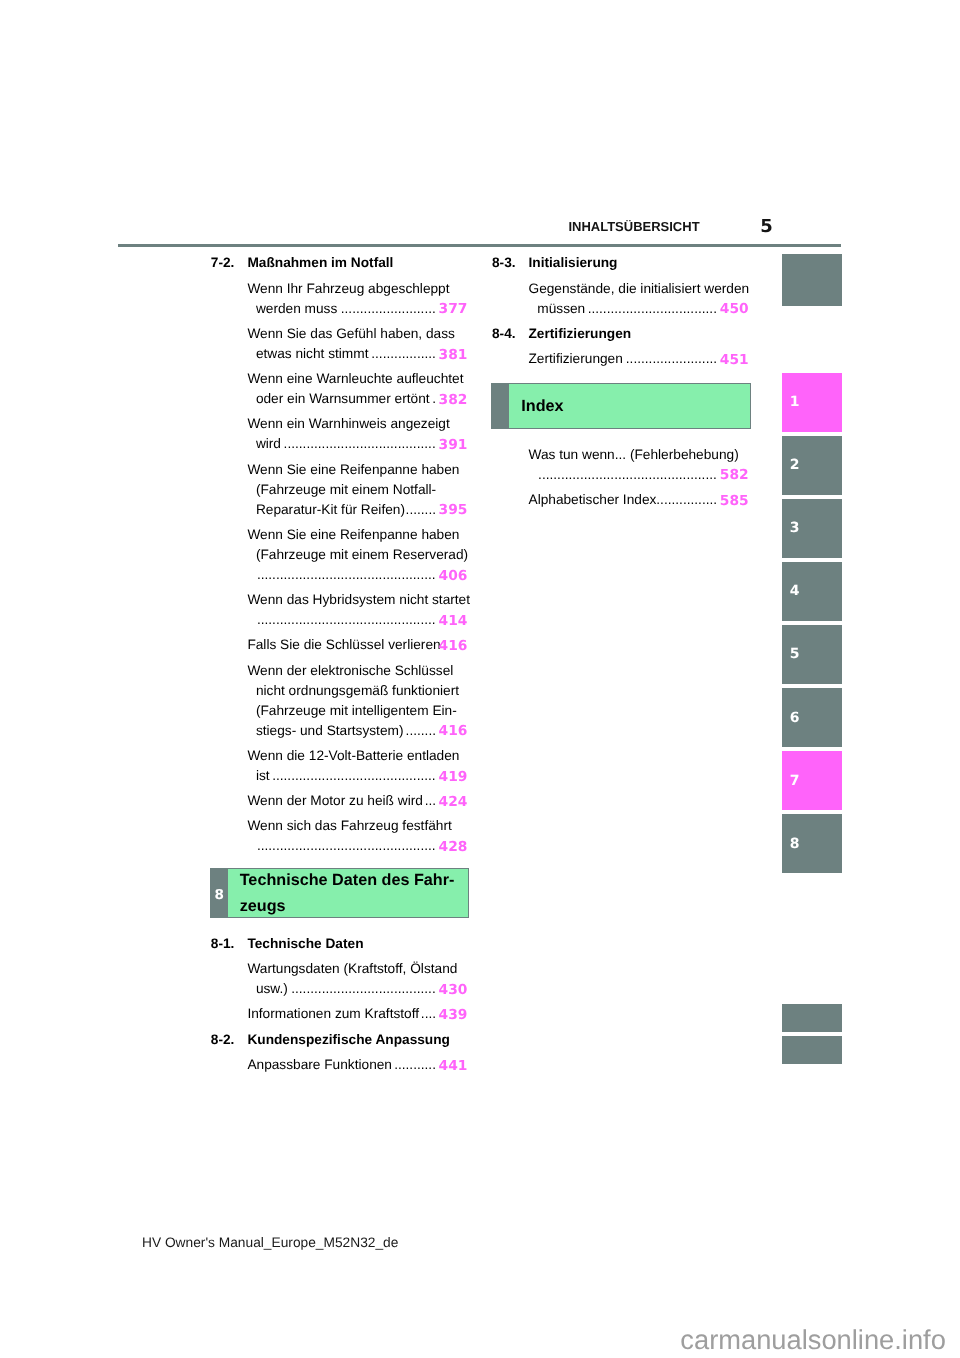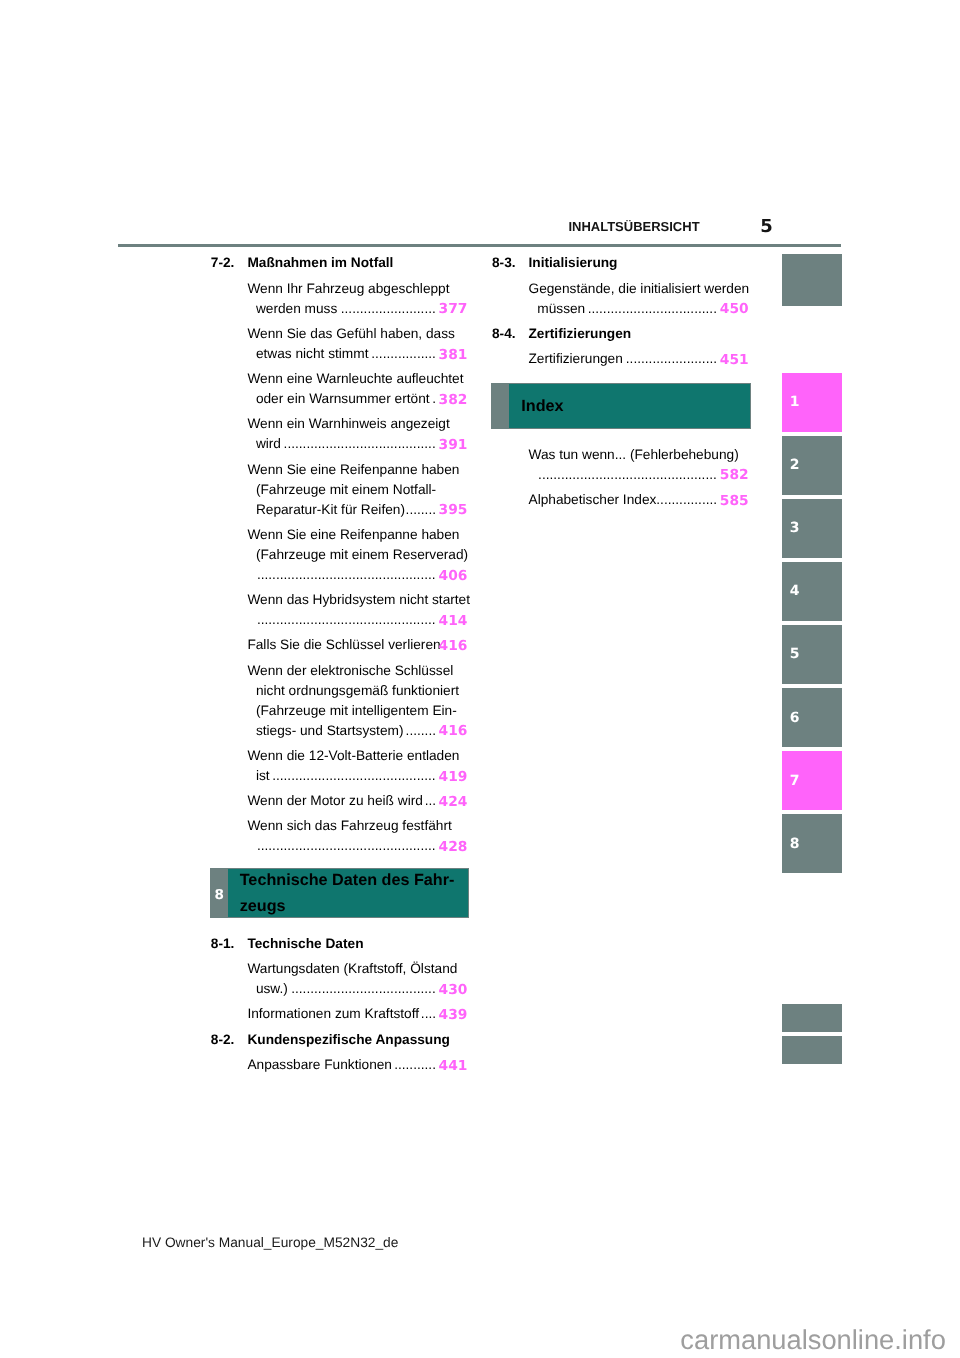--- a/index.html
+++ b/index.html
@@ -19,21 +19,21 @@
   .col{position:absolute;top:0;left:0;width:100%;height:100%;}
 
   .ln{position:absolute;font-size:13.7px;color:#000;white-space:nowrap;line-height:0;}
   .ln.bold{font-weight:bold;}
   .lead{position:absolute;color:#000;white-space:nowrap;
         font-size:13.7px;line-height:0;}
   .pg{position:absolute;color:#ff63fa;font-weight:bold;font-size:13.8px;line-height:0;
       white-space:nowrap;font-family:"DejaVu Sans",sans-serif;}
 
   
-  .chapbox{position:absolute;border:1px solid #6d8180;background:#0f766e;box-sizing:border-box;}
+  .chapbox{position:absolute;border:1px solid #6d8180;background:#86efac;box-sizing:border-box;}
   .chapbox .tabno{position:absolute;left:0;top:0;bottom:0;width:17px;background:#6d8180;}
   .chapbox .tabno i{font-style:normal;position:absolute;left:0;right:0;top:50%;
         transform:translateY(-50%);margin-top:1.2px;color:#fff;font-size:13.6px;font-weight:bold;
         text-align:center;line-height:10.3px;font-family:"DejaVu Sans",sans-serif;}
   .chapbox .ctl{position:absolute;font-size:16.2px;font-weight:bold;color:#000;
         white-space:nowrap;line-height:0;}
 
   
   .tab{position:absolute;left:782px;width:60px;background:#6d8180;}
   .tab span{position:absolute;left:7.7px;top:50%;transform:translateY(-50%);

